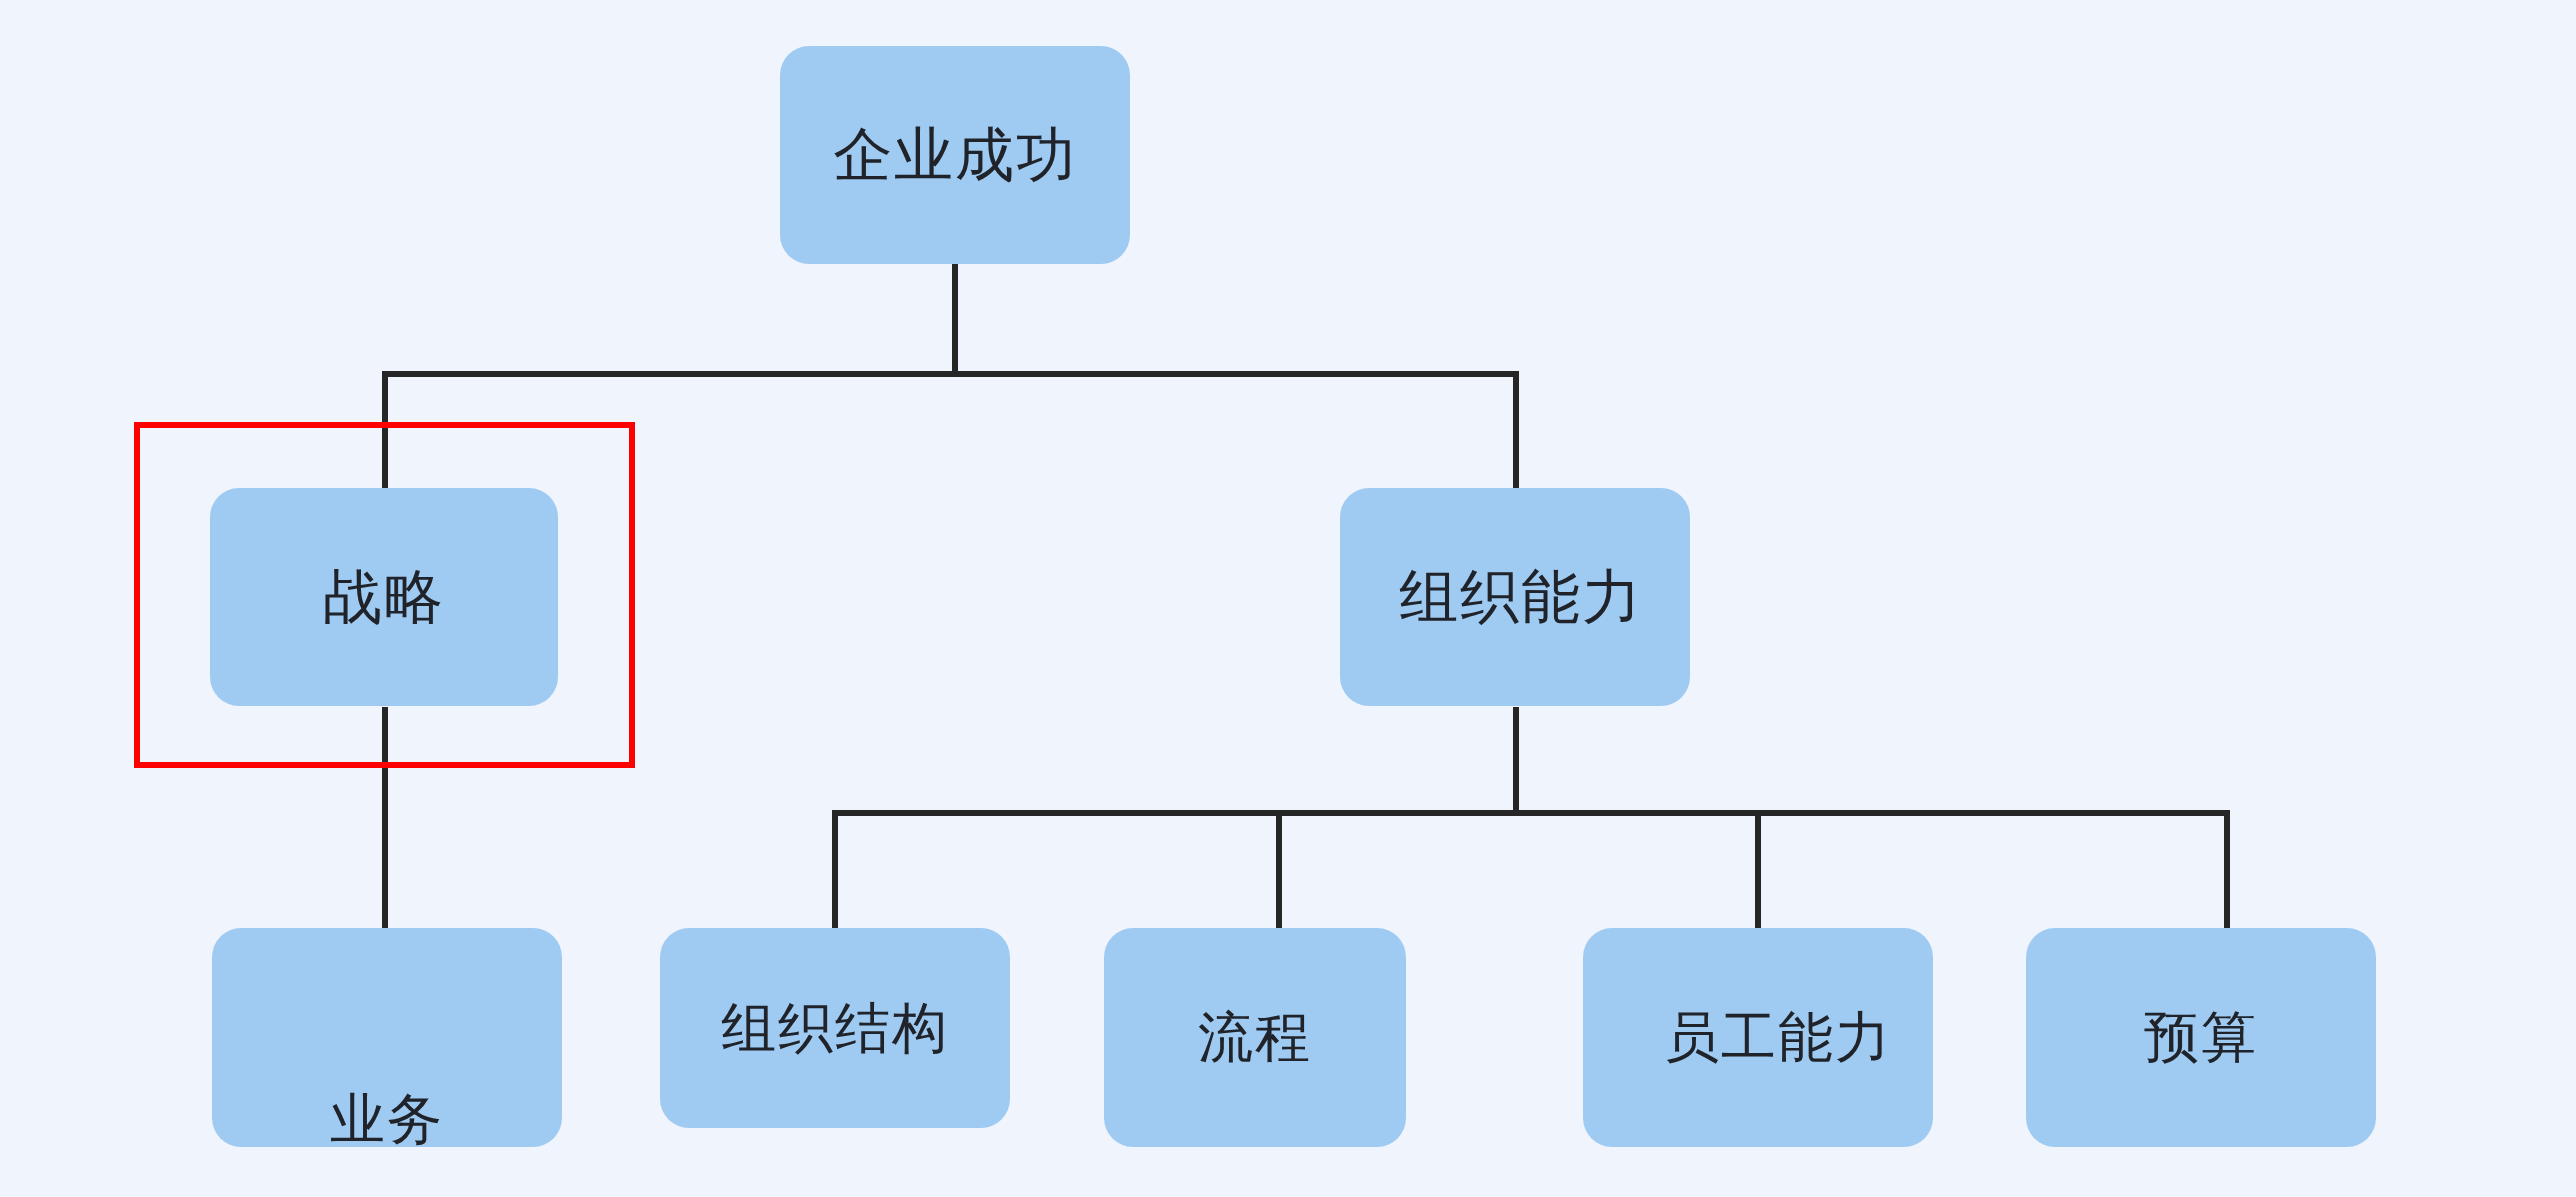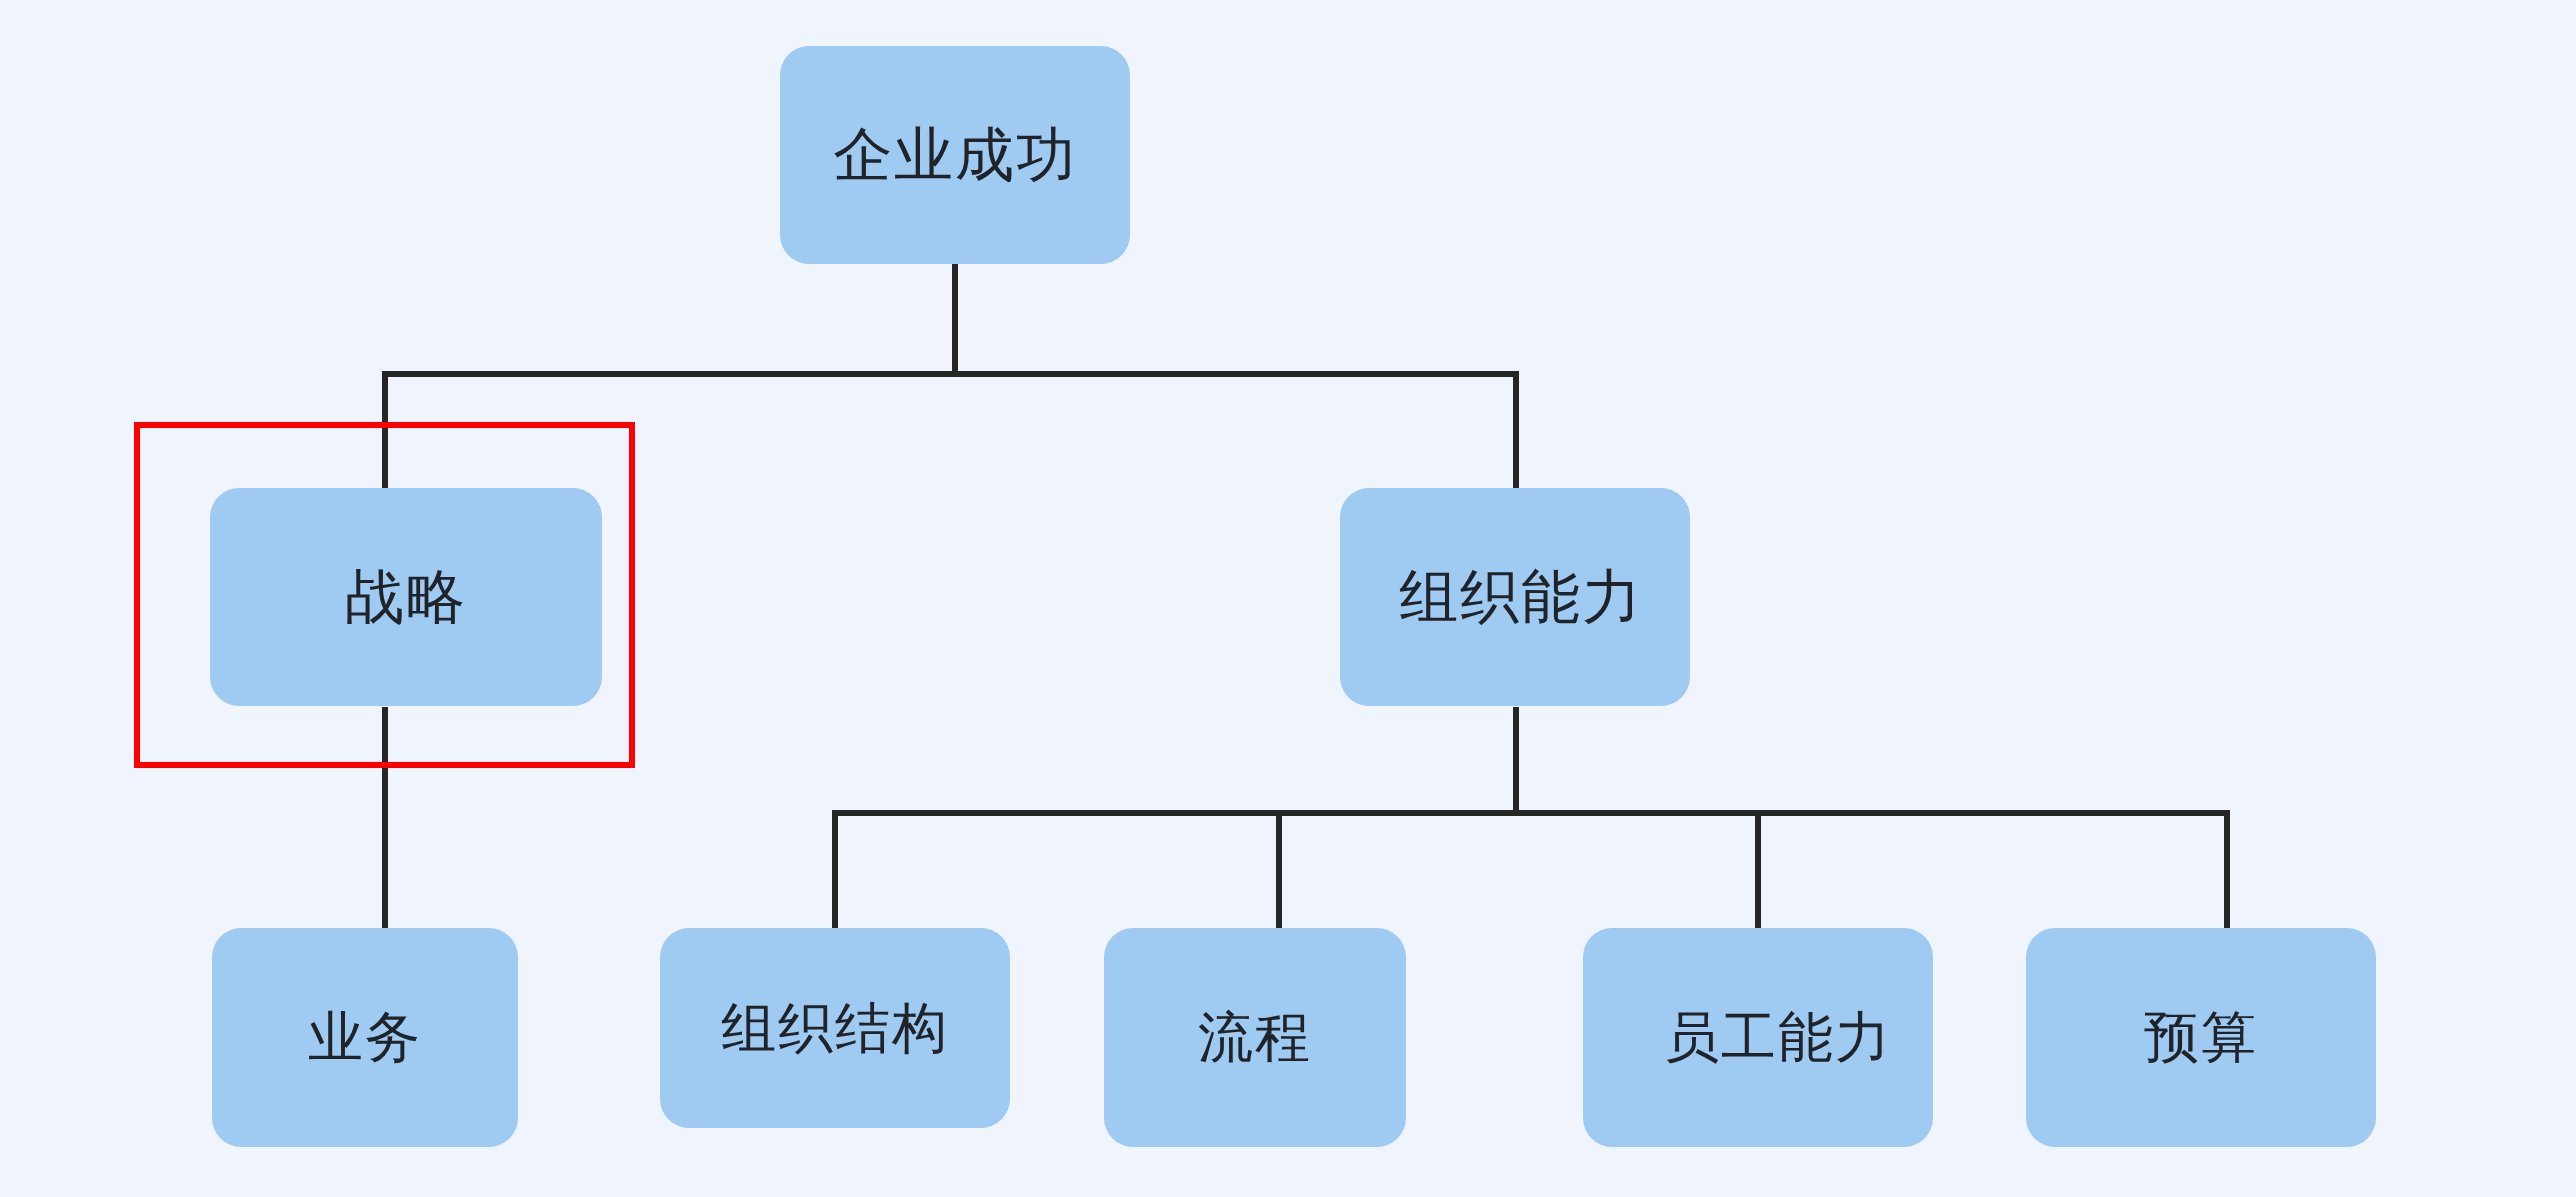--- a/index.html
+++ b/index.html
@@ -78,29 +78,29 @@
   <div class="conn h" style="left:832px; top:810px; width:1398px;"></div>
   <div class="conn v" style="left:832px; top:810px; height:118px;"></div>
   <div class="conn v" style="left:1276px; top:810px; height:118px;"></div>
   <div class="conn v" style="left:1755px; top:810px; height:118px;"></div>
   <div class="conn v" style="left:2224px; top:810px; height:118px;"></div>
 
   <div class="node lvl1" style="left:780px; top:46px; width:350px; height:218px;">
     <span class="node-label">企业成功</span>
   </div>
 
-  <div class="node lvl2" style="left:210px; top:488px; width:392px; height:218px;">
+  <div class="node lvl2" style="left:210px; top:488px; width:348px; height:218px;">
     <span class="node-label">战略</span>
   </div>
 
   <div class="node lvl2" style="left:1340px; top:488px; width:350px; height:218px;padding-left:12px;">
     <span class="node-label">组织能力</span>
   </div>
 
-  <div class="node lvl3" style="left:212px; top:928px; width:306px; height:219px;">
+  <div class="node lvl3" style="left:212px; top:928px; width:350px; height:219px;align-items:flex-end;">
     <span class="node-label">业务</span>
   </div>
 
   <div class="node lvl3" style="left:660px; top:928px; width:350px; height:200px;">
     <span class="node-label">组织结构</span>
   </div>
 
   <div class="node lvl3" style="left:1104px; top:928px; width:302px; height:219px;">
     <span class="node-label">流程</span>
   </div>

